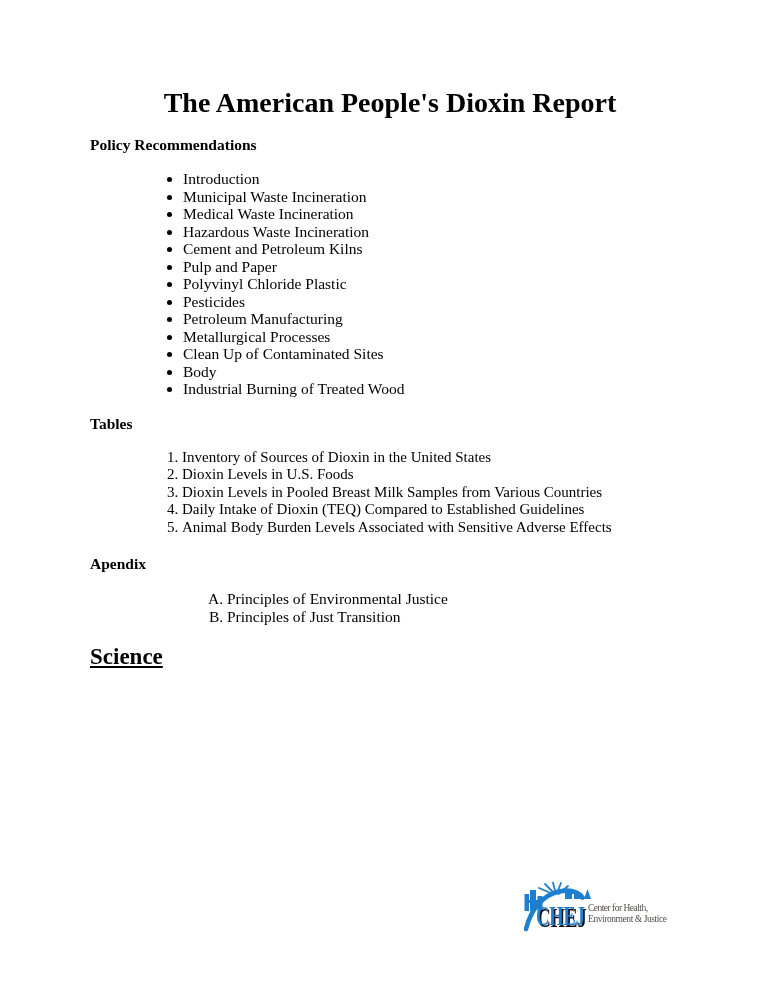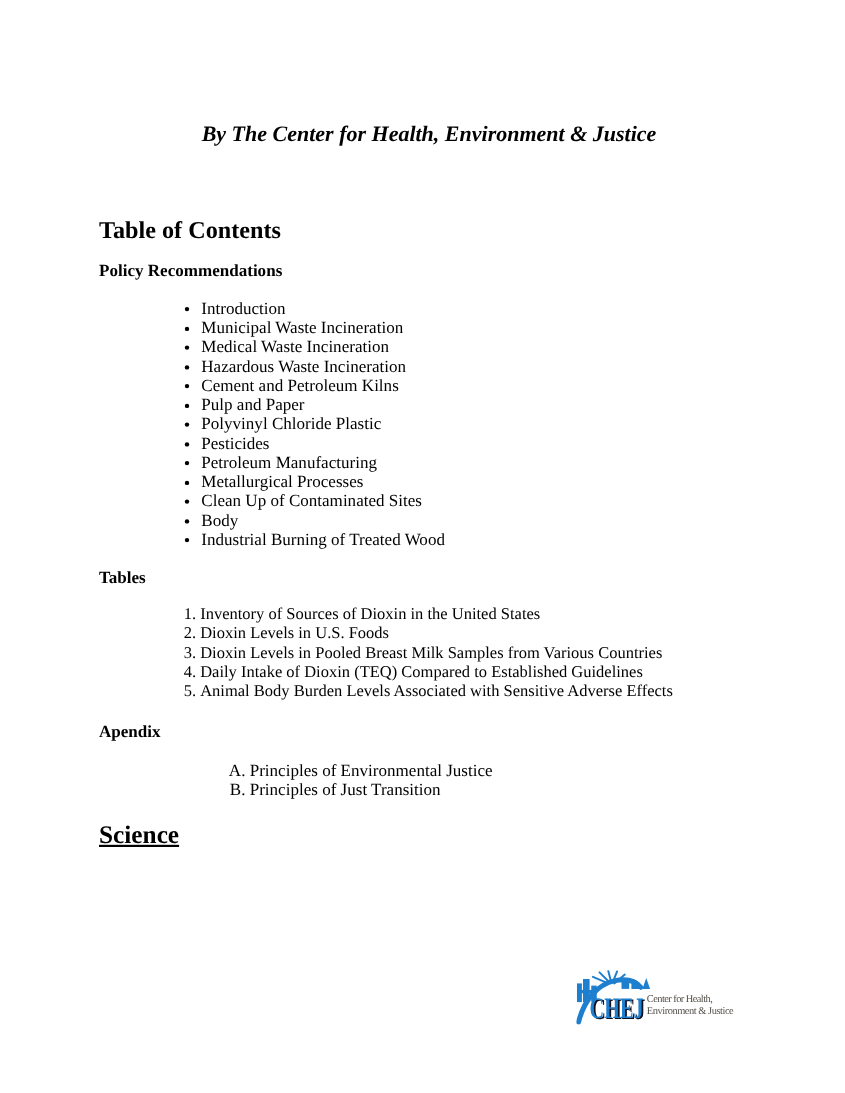--- a/index.html
+++ b/index.html
@@ -86,23 +86,22 @@
   }
   .logo svg text {
     font-family: "Liberation Serif", serif;
   }
 </style>
 </head>
 <body>
 
 <div class="page">
 
-  <div class="doc-subtitle">By The Center for Health, Environment &amp; Justice</div>
+  <h1 class="doc-title">The American People's Dioxin Report</h1>
 
-  <h2 class="toc-heading">Table of Contents</h2>
 
   <div class="sub-label">Policy Recommendations</div>
   <ul class="bullet-list">
 
       <li>Introduction</li>
 
       <li>Municipal Waste Incineration</li>
 
       <li>Medical Waste Incineration</li>
 

